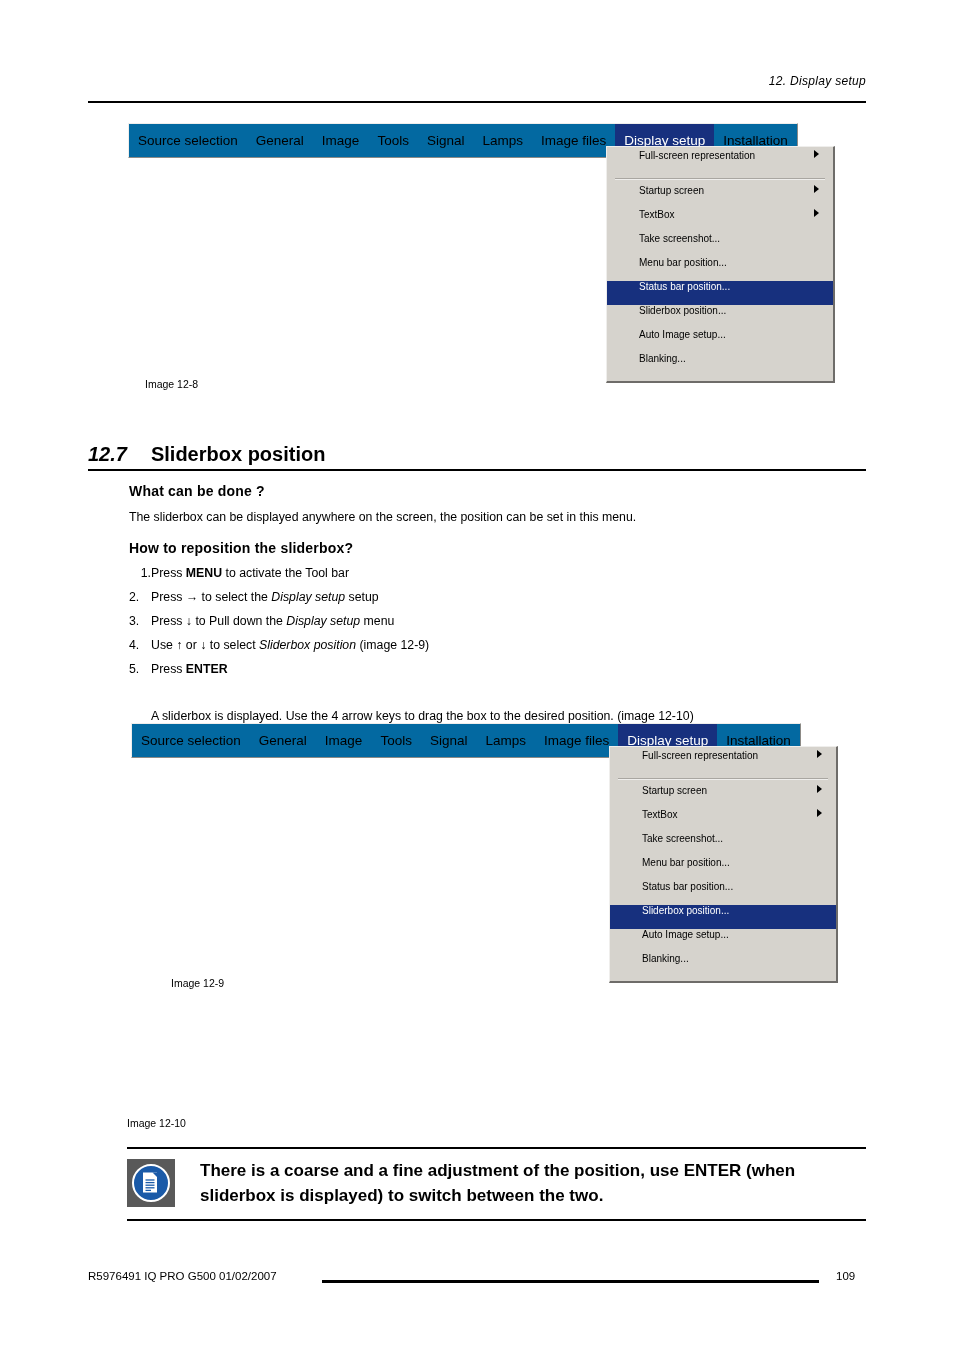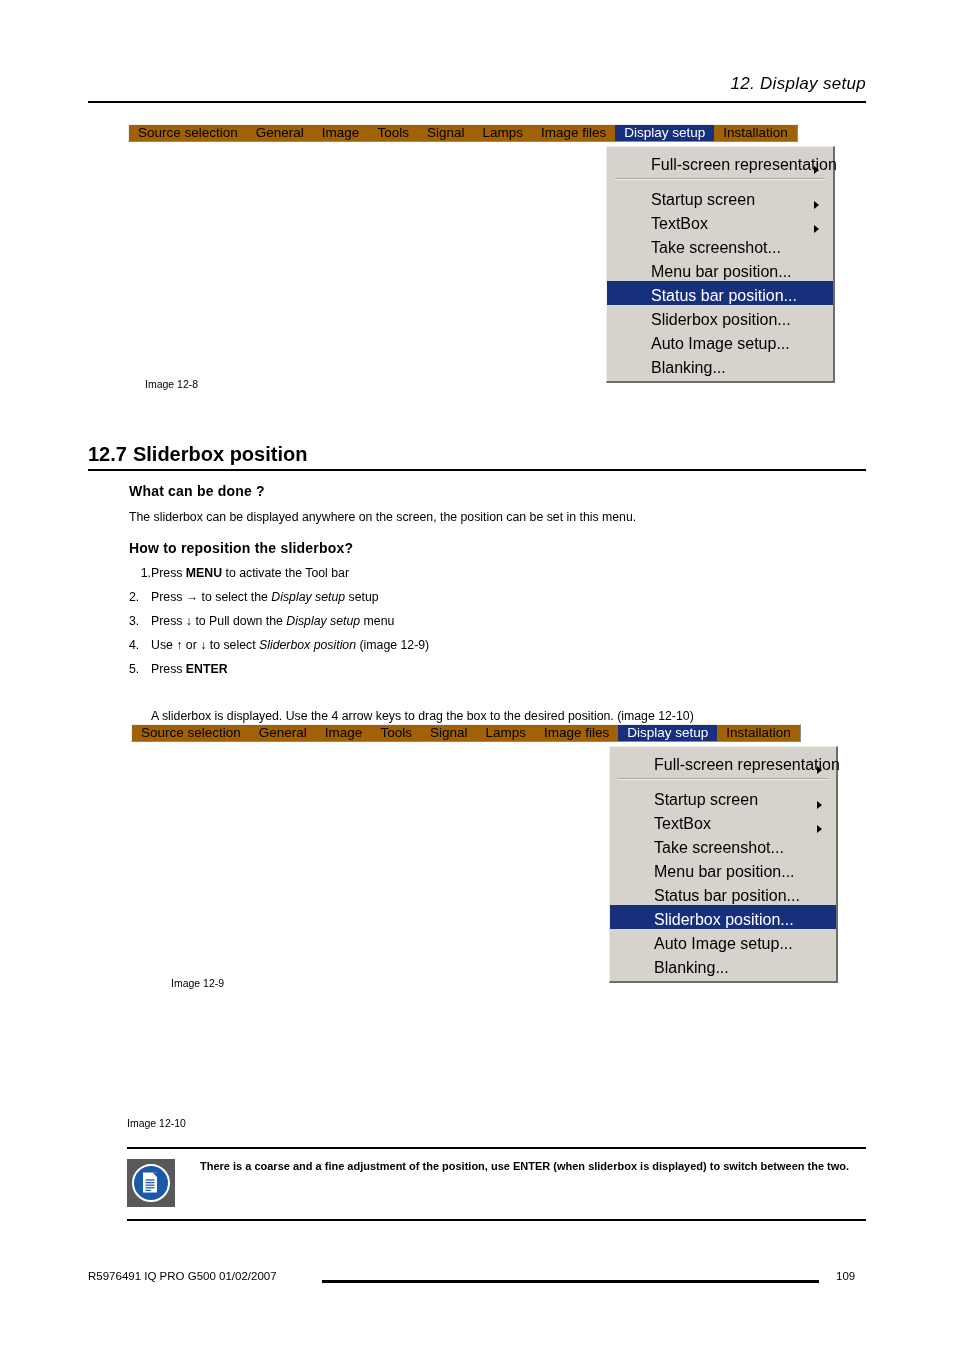--- a/index.html
+++ b/index.html
@@ -23,21 +23,21 @@
   }
 
   
   .page-header {
     position: absolute;
     left: 88px;
     top: 74px;
     width: 778px;
     text-align: right;
     font-style: italic;
-    font-size: 17px;
+    font-size: 12px;
     letter-spacing: 0.3px;
     color: #000;
   }
   .header-rule {
     position: absolute;
     left: 88px;
     top: 101px;
     width: 778px;
     height: 2px;
     background: #000;
@@ -45,26 +45,26 @@
 
   
   .osd {
     position: absolute;
     font-family: "Liberation Sans", sans-serif;
   }
   .osd-menubar {
     position: relative;
     display: inline-flex;
     align-items: stretch;
-    background: #a16207;
+    background: #0369a1;
     border-top: 1px solid #efeeec;
     border-left: 1px solid #efeeec;
     border-right: 1px solid #8c8a86;
     border-bottom: 1px solid #8c8a86;
-    height: 18px;
+    height: 35px;
     box-sizing: border-box;
   }
   .osd-menubar-item {
     display: flex;
     align-items: center;
     padding: 0 9px;
     font-size: 13.5px;
     color: #000;
     white-space: nowrap;
     line-height: 1;
@@ -80,25 +80,25 @@
     border-top: 1px solid #efeeec;
     border-left: 1px solid #efeeec;
     border-right: 2px solid #6e6c69;
     border-bottom: 2px solid #6e6c69;
     box-sizing: border-box;
     padding: 3px 0 4px 0;
   }
   .osd-item {
     position: relative;
     display: flex;
-    align-items: flex-end;
+    align-items: flex-start;
     height: 24px;
-    padding-left: 44px;
+    padding-left: 32px;
     padding-right: 12px;
-    font-size: 16px;
+    font-size: 10px;
     color: #000;
     white-space: nowrap;
     box-sizing: border-box;
   }
   .osd-item.highlight {
     background: #17307e;
     color: #ffffff;
   }
   .osd-item .arrow {
     position: absolute;
@@ -125,21 +125,21 @@
 
   
   .sec-title {
     position: absolute;
     left: 88px;
     font-size: 20px;
     font-weight: bold;
     color: #000;
     white-space: nowrap;
   }
-  .sec-title .num { margin-right: 6px; }
+  .sec-title .num { margin-right: 24px; font-style: italic; }
   .sec-rule {
     position: absolute;
     left: 88px;
     width: 778px;
     height: 1.5px;
     background: #000;
   }
 
   
   .sub-head {
@@ -227,21 +227,21 @@
     background: #595959;
     display: flex;
     align-items: center;
     justify-content: center;
   }
   .note-text {
     position: absolute;
     left: 200px;
     top: 1159px;
     width: 668px;
-    font-size: 11px;
+    font-size: 17px;
     font-weight: bold;
     line-height: 1.45;
     color: #000;
   }
 
   
   .footer-left {
     position: absolute;
     left: 88px;
     top: 1270px;

